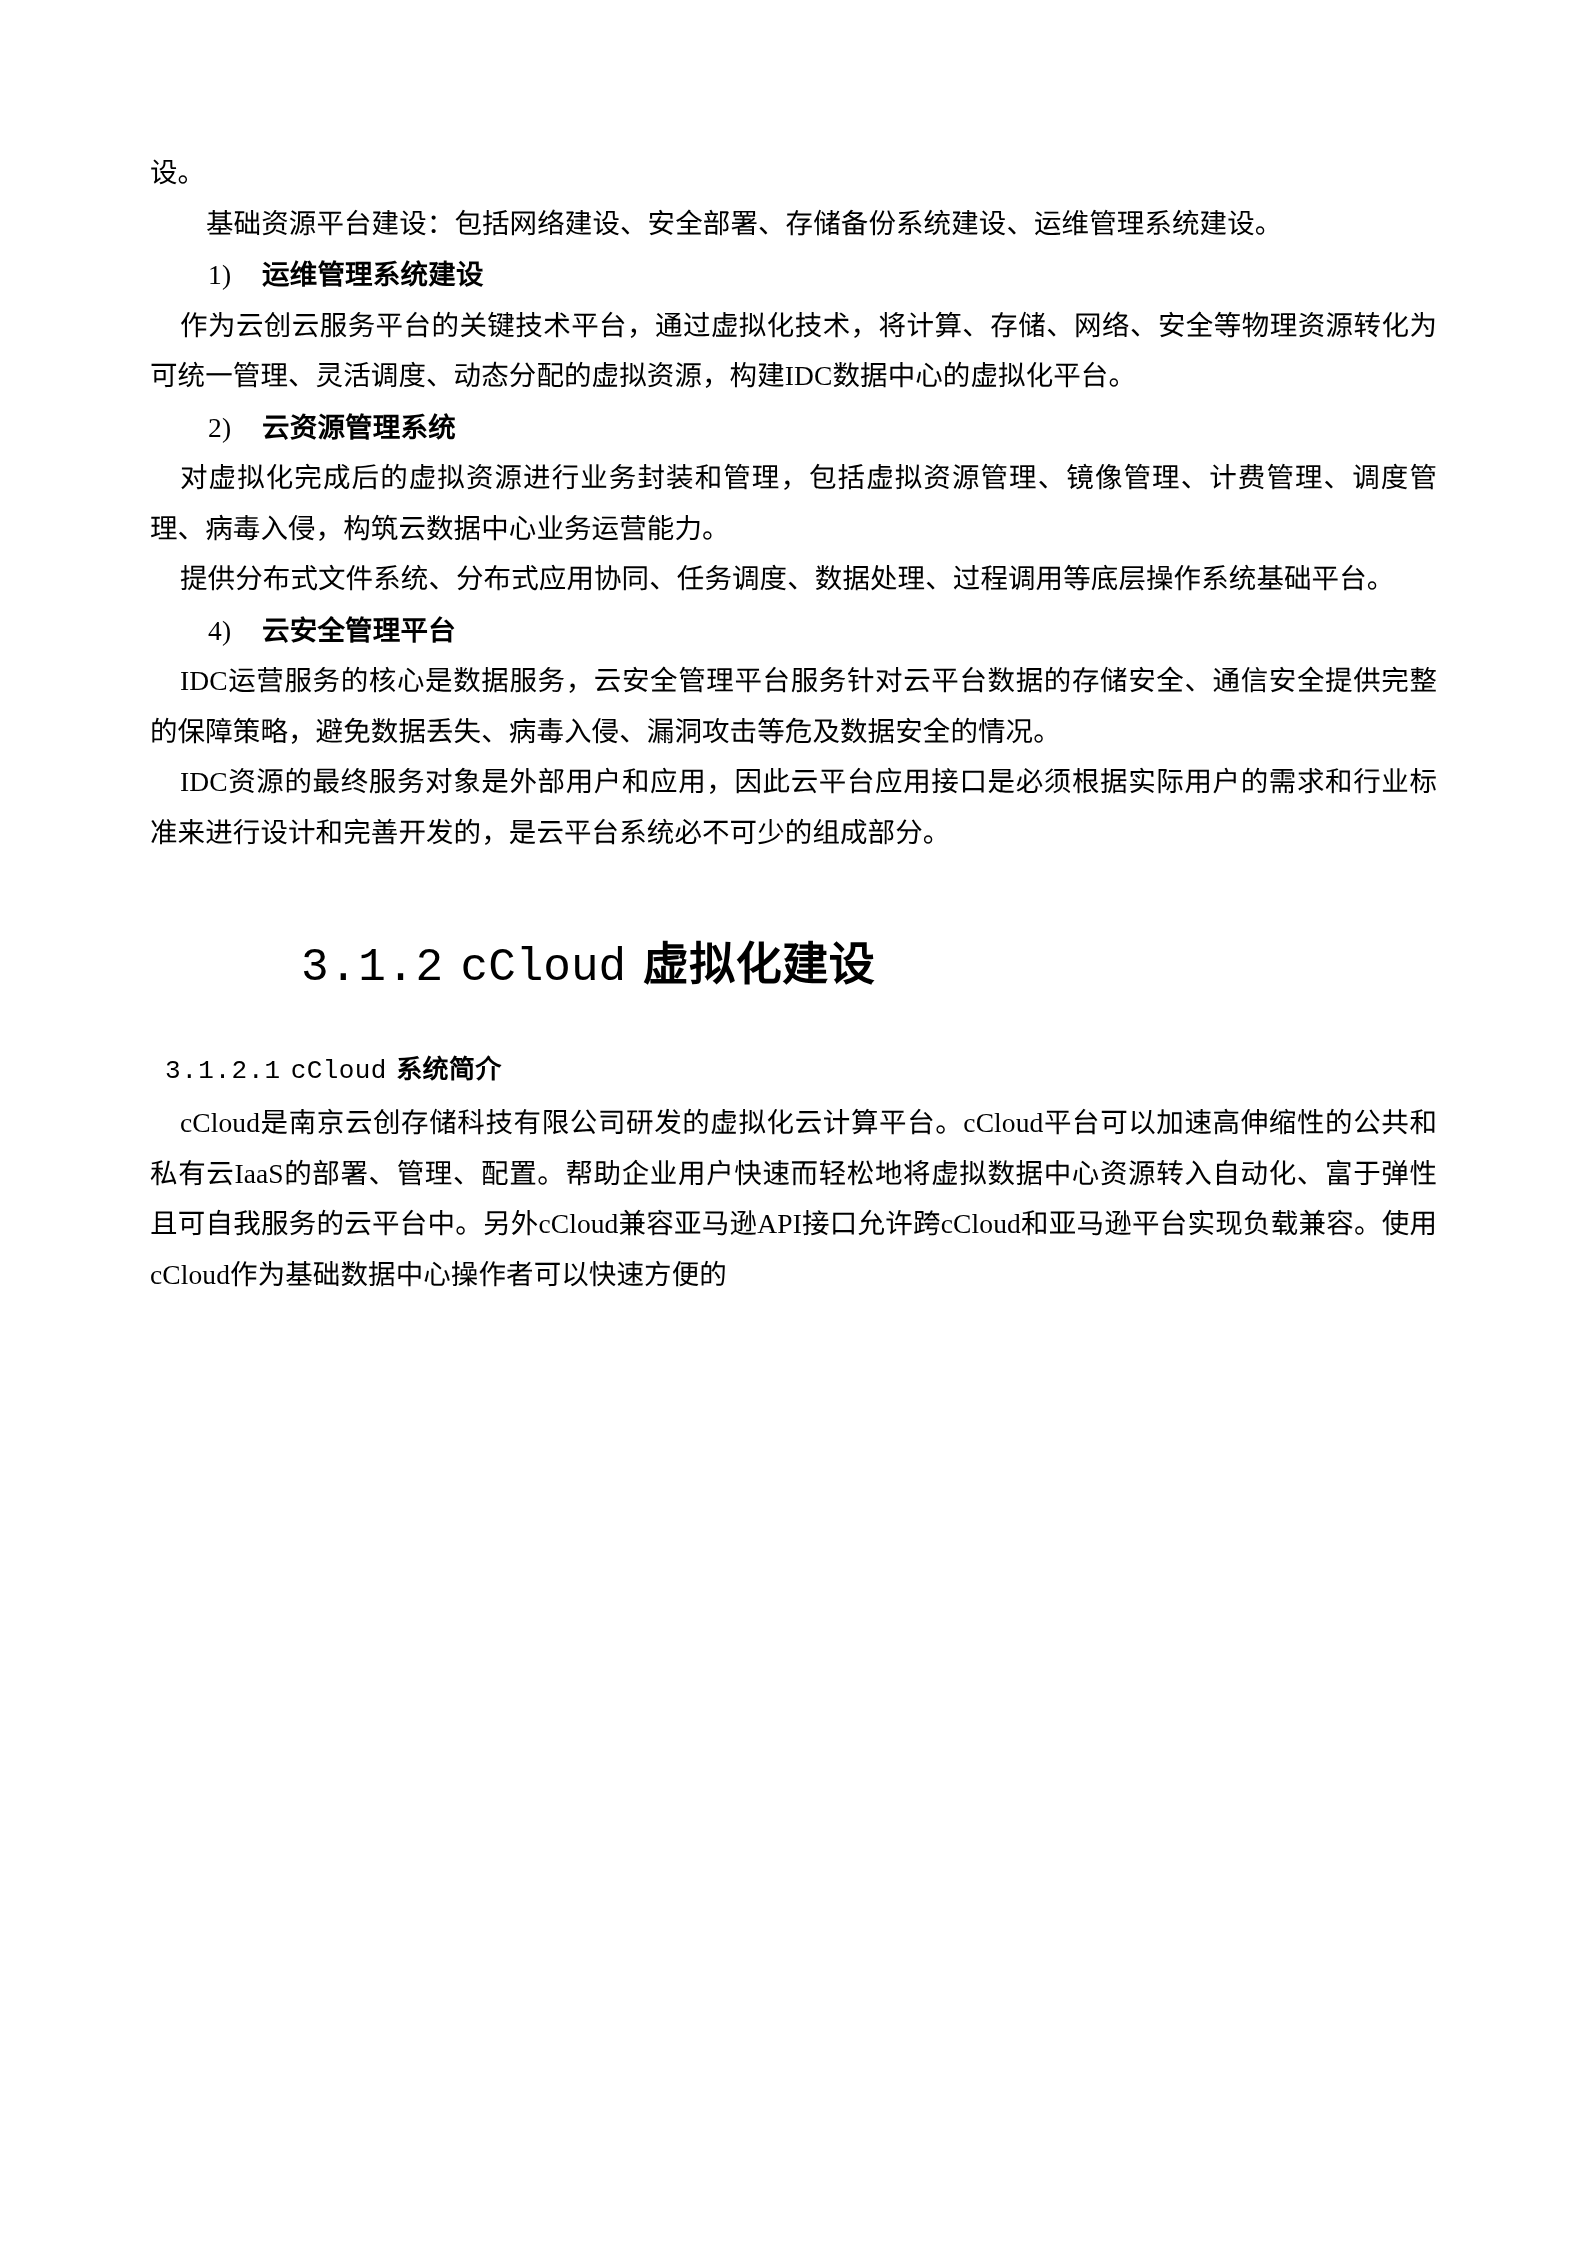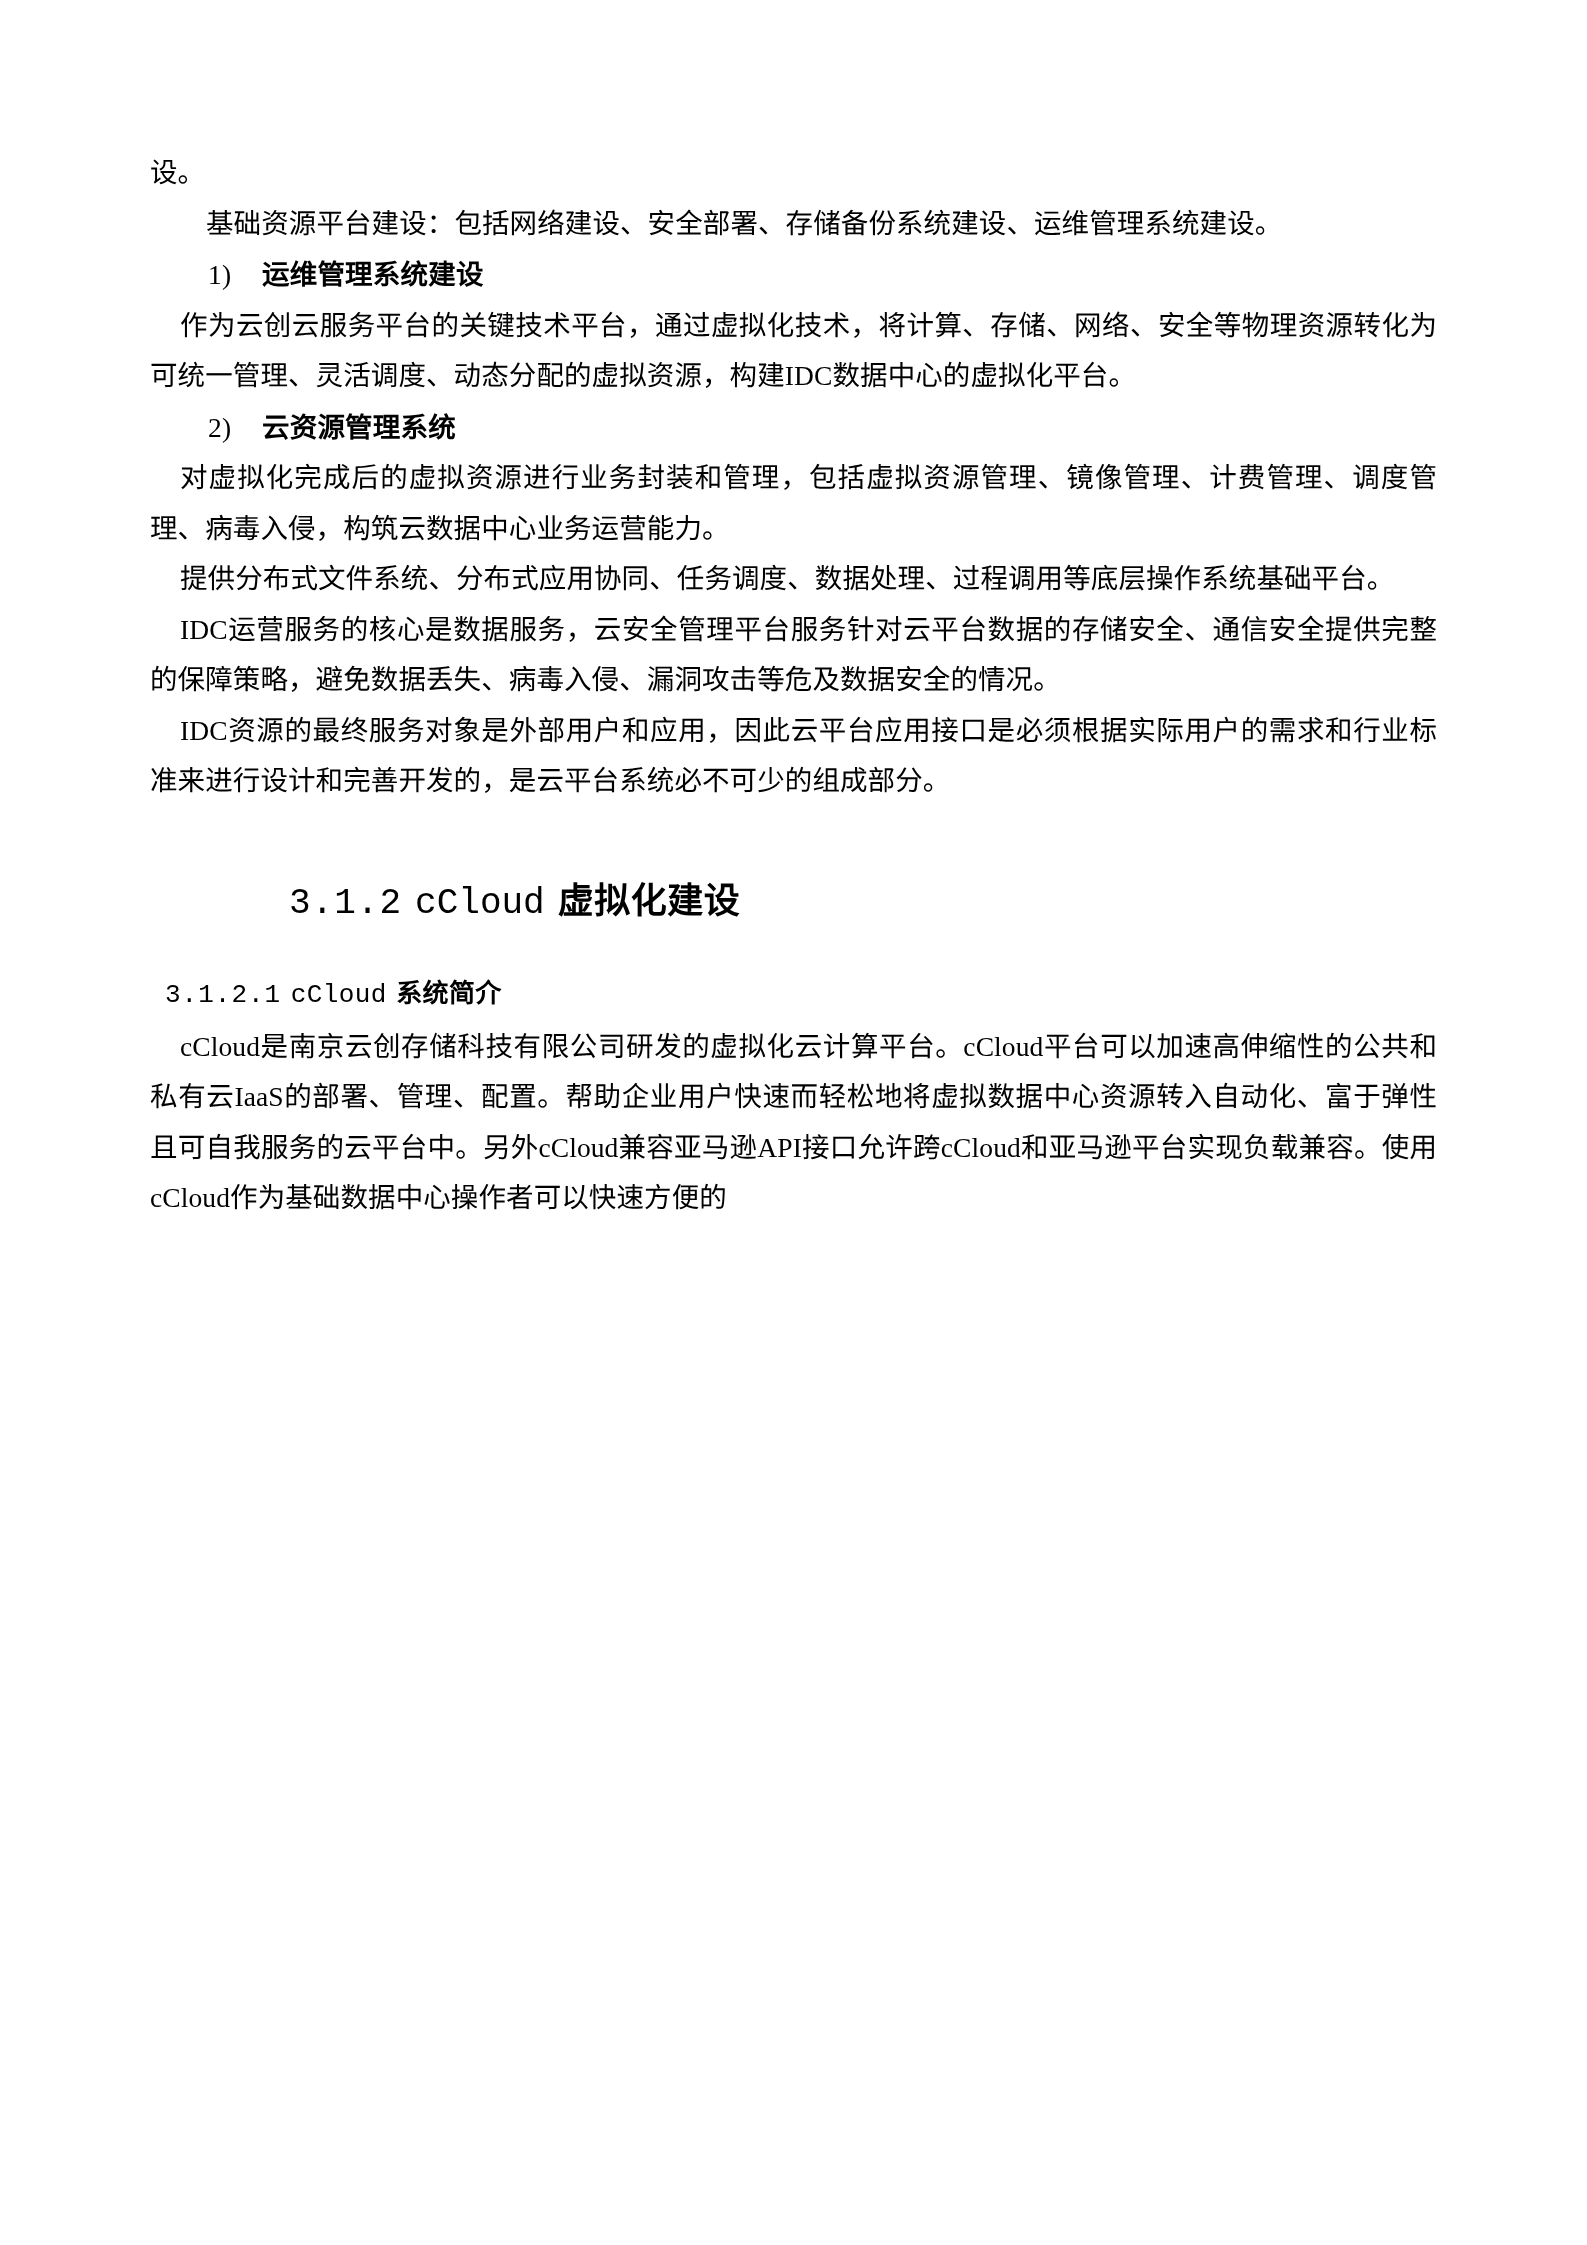--- a/index.html
+++ b/index.html
@@ -58,23 +58,23 @@
   }
   p.listitem .num {
     font-family: "Liberation Serif", "DejaVu Serif", serif;
     font-weight: normal;
     display: inline-block;
     min-width: 54px;
   }
 
   
   h2.h2 {
-    margin: 4px;
+    margin: 16px;
     padding: 0;
-    font-size: 36px;
+    font-size: 46px;
     line-height: 56px;
     font-weight: bold;
     font-family: "DejaVu Sans", "Liberation Sans", sans-serif;
     text-align: left;
     padding-left: 135px;
     letter-spacing: 0.5px;
   }
   h2.h2 .numtok {
     font-family: "Liberation Mono", "DejaVu Sans Mono", monospace;
     font-weight: normal;
@@ -122,20 +122,23 @@
     </p>
     <p class="body indent-half">作为云创云服务平台的关键技术平台，通过虚拟化技术，将计算、存储、网络、安全等物理资源转化为可统一管理、灵活调度、动态分配的虚拟资源，构建IDC数据中心的虚拟化平台。</p>
 
     <p class="listitem">
       <span class="num">2)</span><span>云资源管理系统</span>
     </p>
     <p class="body indent-half">对虚拟化完成后的虚拟资源进行业务封装和管理，包括虚拟资源管理、镜像管理、计费管理、调度管理、病毒入侵，构筑云数据中心业务运营能力。</p>
 
     <p class="body indent-half">提供分布式文件系统、分布式应用协同、任务调度、数据处理、过程调用等底层操作系统基础平台。</p>
 
+    <p class="listitem">
+      <span class="num">4)</span><span>云安全管理平台</span>
+    </p>
     <p class="body indent-half">IDC运营服务的核心是数据服务，云安全管理平台服务针对云平台数据的存储安全、通信安全提供完整的保障策略，避免数据丢失、病毒入侵、漏洞攻击等危及数据安全的情况。</p>
 
     <p class="body indent-half">IDC资源的最终服务对象是外部用户和应用，因此云平台应用接口是必须根据实际用户的需求和行业标准来进行设计和完善开发的，是云平台系统必不可少的组成部分。</p>
 
     <div class="spacer-xl"></div>
 
     <h2 class="h2">
       <span class="numtok">3.1.2</span>
       <span class="lat">cCloud</span>
       <span>虚拟化建设</span>

